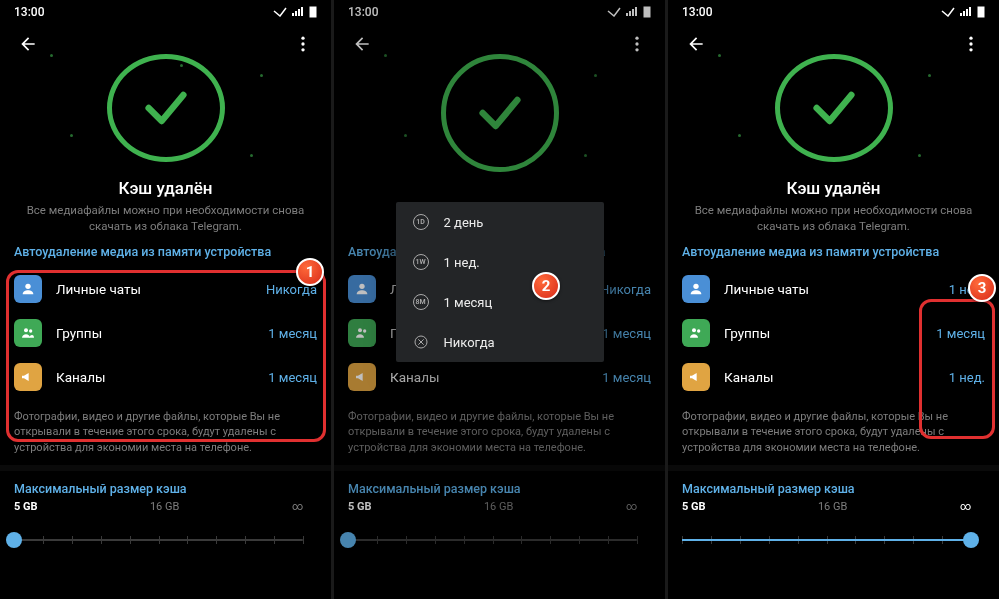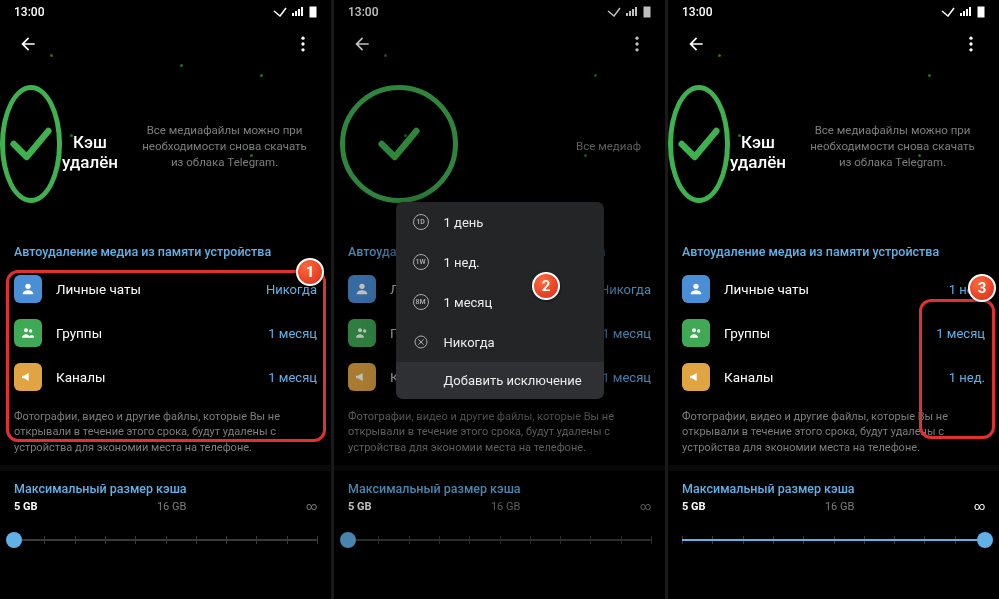--- a/index.html
+++ b/index.html
@@ -44,23 +44,23 @@
     width: 32px; height: 32px;
     display: flex; align-items: center; justify-content: center;
     color: #fff;
     cursor: pointer;
   }
   .hero {
     height: 210px;
     position: relative;
     margin-top: -40px;
     display: flex;
-    flex-direction: row;
+    flex-direction: column;
     align-items: center;
-    justify-content: flex-end;
+    justify-content: flex-start;
     padding-top: 30px;
   }
   .check-ring {
     width: 118px; height: 118px;
     border-radius: 50%;
     border: 5px solid #3fb24f;
     display: flex; align-items: center; justify-content: center;
     position: relative;
   }
   .check-ring svg { width: 52px; height: 52px; }
@@ -120,21 +120,21 @@
     color: #5fb1e8;
     font-size: 13px;
   }
   .footnote {
     color: #7d7d7d;
     font-size: 11px;
     line-height: 1.4;
     padding: 6px 14px 10px 14px;
   }
   .thick-divider { height: 6px; background: #0a0a0a; }
-  .slider-section { padding: 10px 14px 0 14px; }
+  .slider-section { padding: 10px 28px 0 14px; }
   .slider-wrap { margin-top: 18px; position: relative; height: 30px; }
   .slider-track {
     position: absolute;
     top: 8px;
     left: 0; right: 0;
     height: 2px;
     background: #3a3a3a;
     border-radius: 2px;
   }
   .slider-fill {
@@ -189,21 +189,21 @@
     z-index: 10;
     box-shadow: 0 1px 3px rgba(0,0,0,0.5);
   }
   .popup {
     position: absolute;
     left: 50%;
     top: 202px;
     transform: translateX(-50%);
     width: 208px;
     background: #232527;
-    border-radius: 7px;
+    border-radius: 2px;
     box-shadow: 0 8px 28px rgba(0,0,0,0.7);
     z-index: 8;
     overflow: hidden;
   }
   .popup-item {
     display: flex;
     align-items: center;
     gap: 14px;
     padding: 11px 16px;
     color: #ececec;
@@ -446,21 +446,21 @@
       <div class="slider-thumb" style="left:0%"></div>
     </div>
   </div>
 
   <div class="dim-overlay"></div>
   <div class="popup">
     <div class="popup-item">
       <div class="popup-icon">
           <div class="circ">1D</div>
         </div>
-      <span>1 день</span>
+      <span>2 день</span>
     </div>
     <div class="popup-item">
       <div class="popup-icon">
           <div class="circ">1W</div>
         </div>
       <span>1 нед.</span>
     </div>
     <div class="popup-item">
       <div class="popup-icon">
           <div class="circ">8M</div>
@@ -468,23 +468,20 @@
       <span>1 месяц</span>
     </div>
     <div class="popup-item">
       <div class="popup-icon">
         <svg width="16" height="16" viewBox="0 0 24 24">
             <circle cx="12" cy="12" r="9" stroke="#aaa" stroke-width="1.5" fill="none"></circle>
             <path d="M8 8 L16 16 M16 8 L8 16" stroke="#aaa" stroke-width="1.5"></path>
           </svg>
       </div>
       <span>Никогда</span>
-    </div>
-    <div class="popup-item last">
-      <span>Добавить исключение</span>
     </div>
   </div>
   <div class="callout" style="top:240px;left:65px;width:140px;height:42px;border-radius:8px"></div>
   <div class="badge" style="top:272px;left:198px">2</div>
 </div>
 
 <div class="phone">
   <div class="status-bar">
     <span>13:00</span>
     <div class="status-icons">

